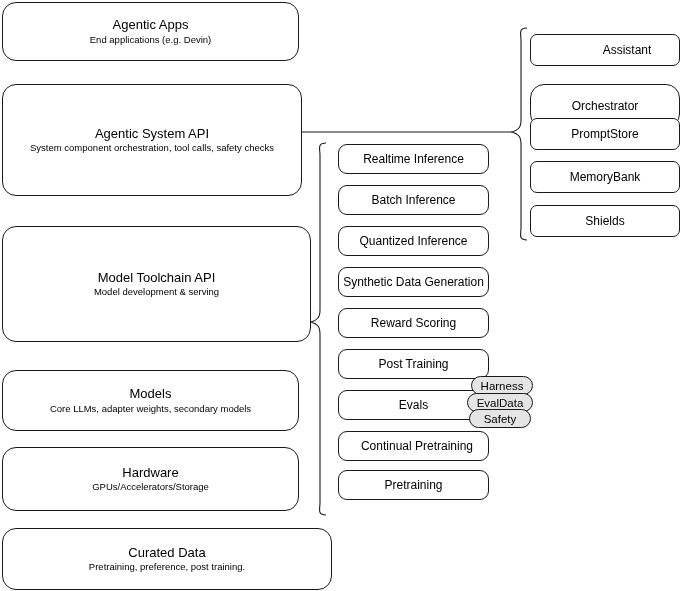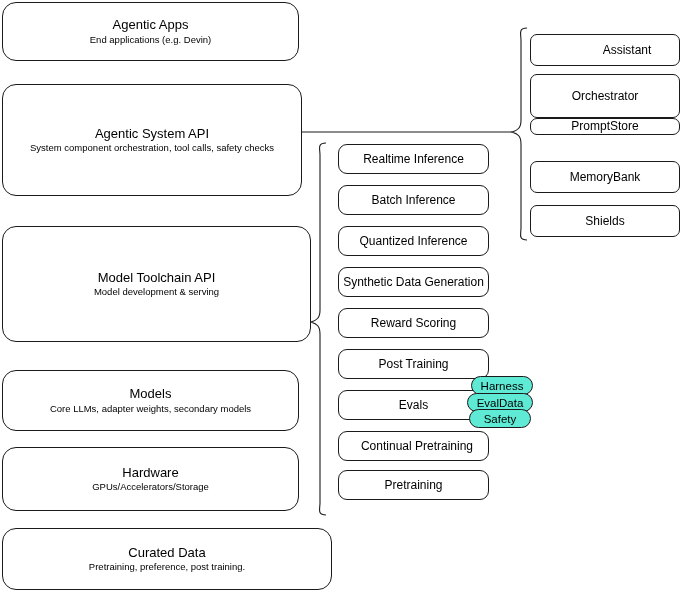--- a/index.html
+++ b/index.html
@@ -31,21 +31,21 @@
   .layer .sub{font-size:9.5px;margin-top:0;}
 
   .pillbox{border-radius:9px;font-size:12px;margin-left:8px;}
 
   .rightbox{border-radius:7px;font-size:12px;}
 
   .tag{
     position:absolute;
     box-sizing:border-box;
     border:1px solid #1a1a1a;
-    background:#5eead4;
+    background:#e5e5e5;
     border-radius:999px;
     font-size:11.5px;
     display:flex;align-items:center;justify-content:center;
     z-index:5;
   }
 
   svg.lines{position:absolute;left:0;top:0;width:682px;height:591px;pointer-events:none;}
   svg.lines path,svg.lines line{fill:none;stroke:#1a1a1a;stroke-width:1.1;}
 </style>
 </head>
@@ -138,24 +138,24 @@
   <div class="tag" style="left:467px;top:393px;width:66px;height:19px;">
     <span>EvalData</span>
   </div>
   <div class="tag" style="left:469px;top:409px;width:62px;height:19px;">
     <span>Safety</span>
   </div>
 
   <div class="box rightbox" style="left:530px;top:34px;width:150px;height:32px;padding-left:44px;">
     <span>Assistant</span>
   </div>
-  <div class="box rightbox" style="left:530px;top:74px;width:150px;height:44px;">
+  <div class="box rightbox" style="left:530px;top:84px;width:150px;height:44px;border-radius:14px;">
     <span>Orchestrator</span>
   </div>
-  <div class="box rightbox" style="left:530px;top:118px;width:150px;height:17px;">
+  <div class="box rightbox" style="left:530px;top:118px;width:150px;height:32px;">
     <span>PromptStore</span>
   </div>
   <div class="box rightbox" style="left:530px;top:161px;width:150px;height:32px;">
     <span>MemoryBank</span>
   </div>
   <div class="box rightbox" style="left:530px;top:205px;width:150px;height:32px;">
     <span>Shields</span>
   </div>
 
 </div>

